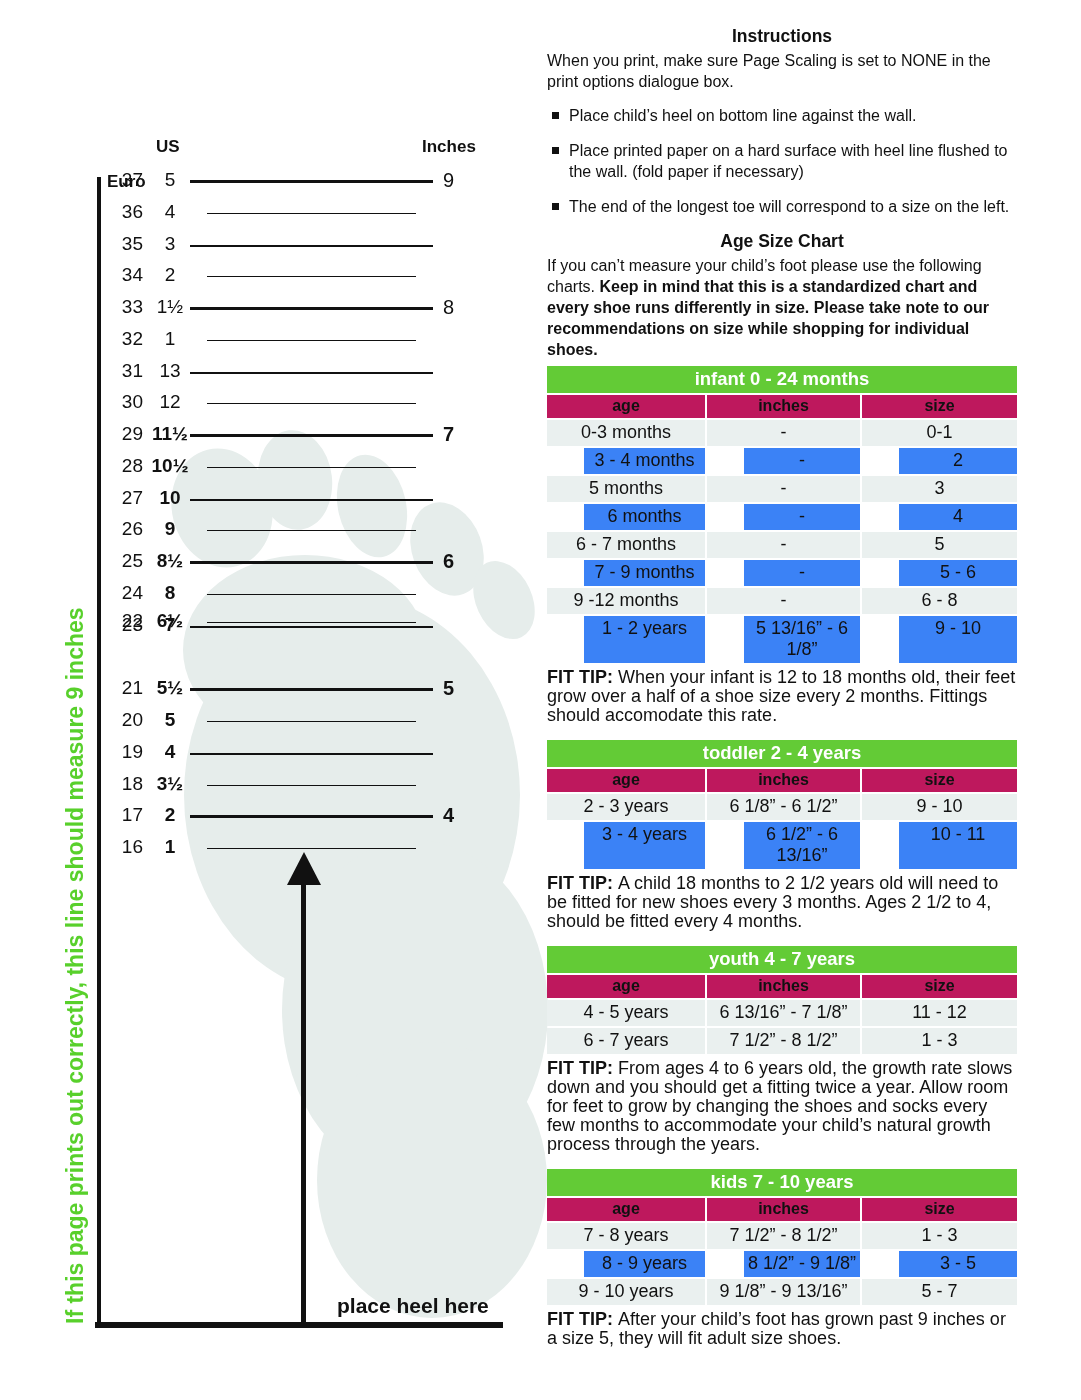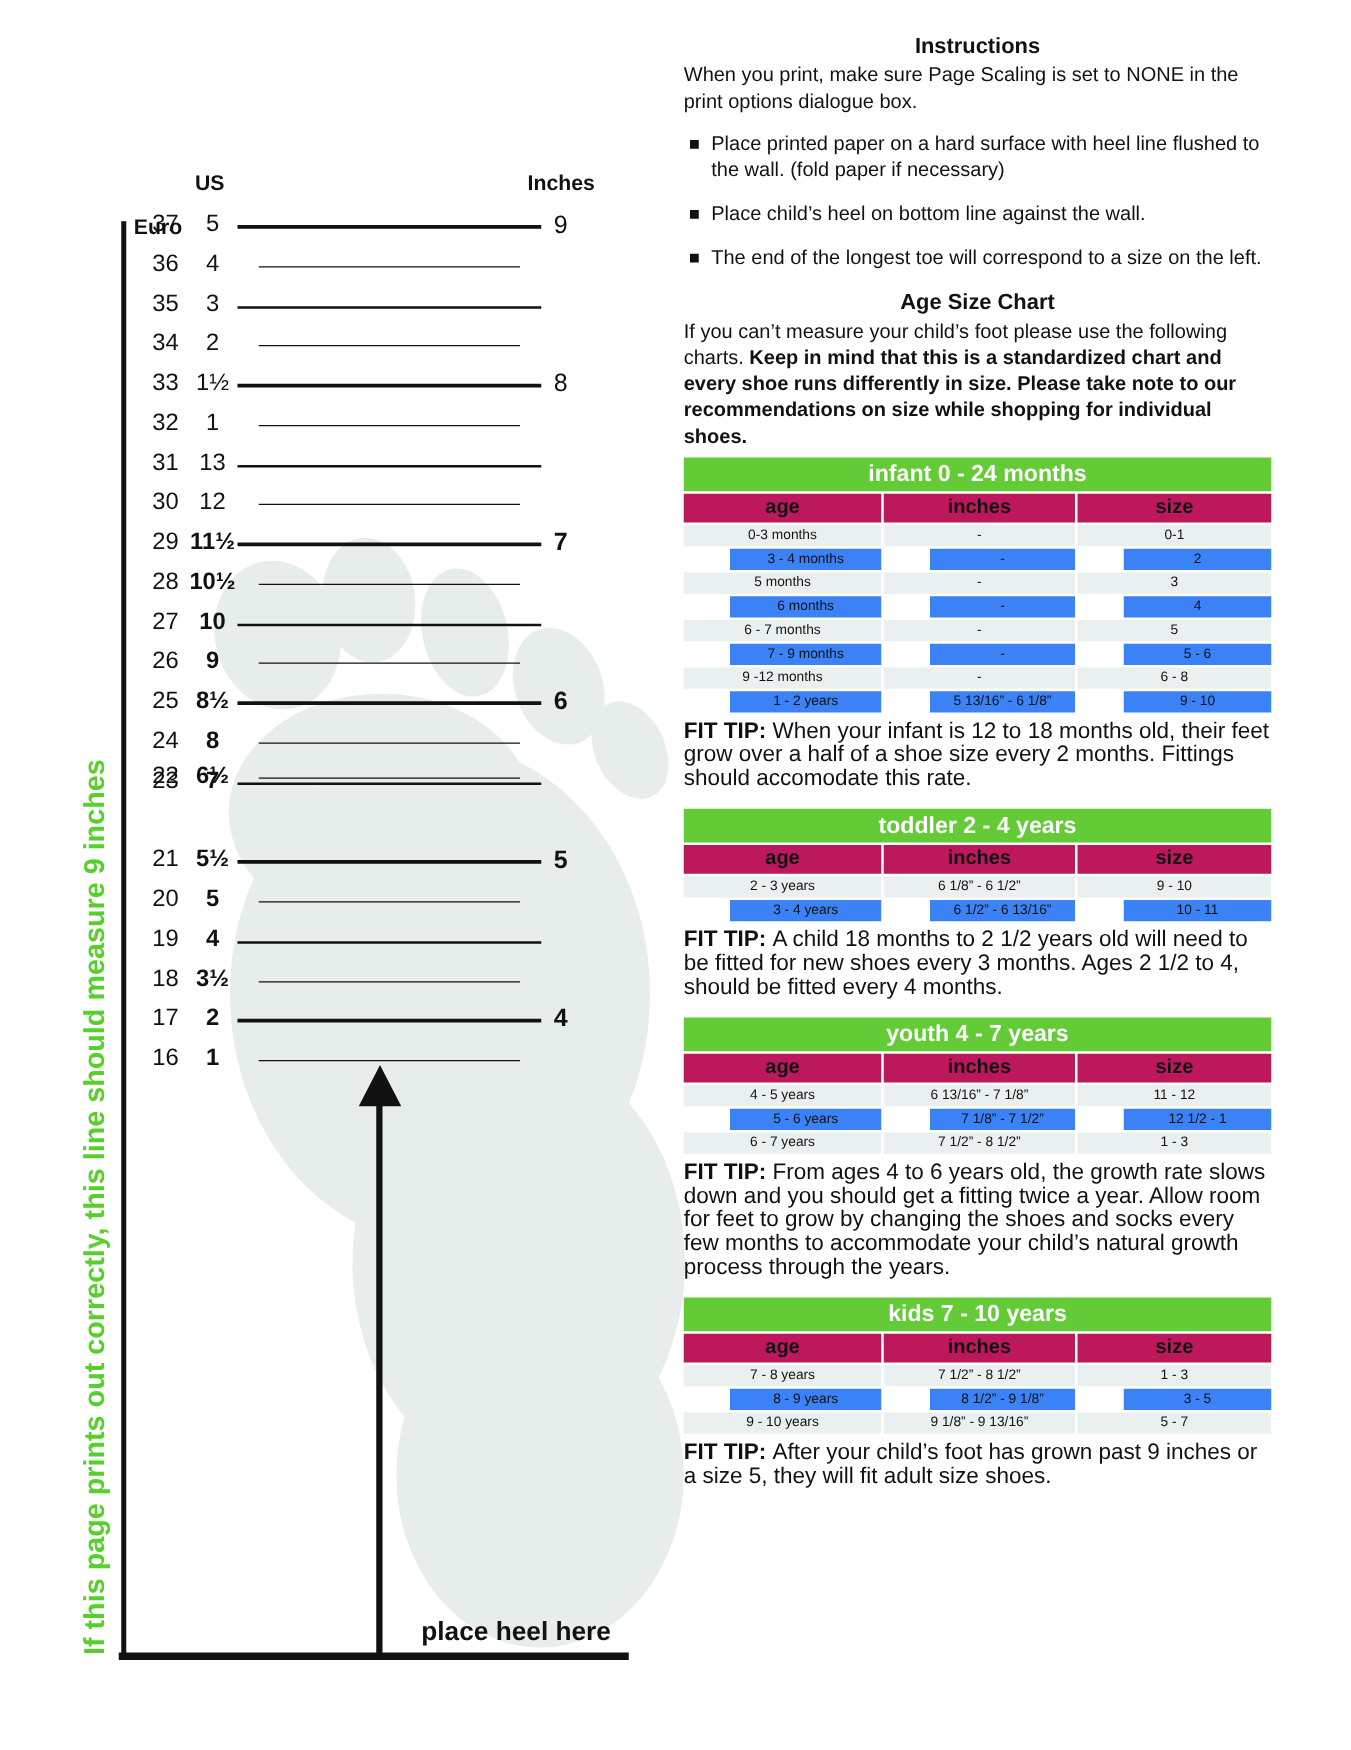--- a/index.html
+++ b/index.html
@@ -40,21 +40,21 @@
   .body-p{font-size:16px;line-height:21px;margin:0;}
   .bullets{list-style:none;margin:13px 0 0 0;padding:0;}
   .bullets li{position:relative;padding-left:22px;margin-bottom:14px;font-size:16px;line-height:21px;}
   .bullets li::before{content:"";position:absolute;left:5px;top:7px;width:7px;height:7px;background:#111;}
   .age-head{margin-top:7px;}
 
   .size-table{margin-top:6px;}
   .size-table .tbar{background:#63cb36;color:#fff;font-weight:bold;font-size:18.5px;
                     text-align:center;padding:2px 0 3px 0;margin-bottom:2px;}
   .trow{display:grid;grid-template-columns:158px 153px 155px;column-gap:2px;margin-bottom:2px;}
-  .trow .cell{text-align:center;font-size:11px;padding:2px 0 3px 0;}
+  .trow .cell{text-align:center;font-size:18px;padding:2px 0 3px 0;}
   .trow.head .cell{background:#be185d;font-weight:bold;font-size:16px;}
   .trow.light .cell{background:#eaf0ef;}
   .trow.dark .cell{background:#3b82f6;margin-left:37px;}
   .fit-tip{font-size:18px;line-height:19px;margin:5px 0 0 0;}
   .fit-tip b{font-weight:bold;}
   .tgap{height:9px;}
 </style>
 </head>
 <body>
 
@@ -206,22 +206,22 @@
     <div class="heel-label">place heel here</div>
   </div>
 
   <div class="vnote">If this page prints out correctly, this line should measure 9 inches</div>
 
   <div class="rightcol">
 
     <h2 class="sec-head">Instructions</h2>
     <p class="body-p">When you print, make sure Page Scaling is set to NONE in the print options dialogue box.</p>
     <ul class="bullets" id="instruction-bullets">
+        <li>Place child’s heel on bottom line against the wall.</li>
         <li>Place printed paper on a hard surface with heel line flushed to the wall. (fold paper if necessary)</li>
-        <li>Place child’s heel on bottom line against the wall.</li>
         <li>The end of the longest toe will correspond to a size on the left.</li>
       </ul>
 
     <h2 class="sec-head age-head">Age Size Chart</h2>
     <p class="body-p"><span>If you can’t measure your child’s foot please use the following charts. </span><b>Keep in mind that this is a standardized chart and every shoe runs differently in size. Please take note to our recommendations on size while shopping for individual shoes.</b></p>
 
     <div id="tables-host">
         <div class="size-table">
           <div class="tbar">infant 0 - 24 months</div>
           <div class="trow head">
@@ -297,25 +297,20 @@
           <div class="trow head">
             <div class="cell">age</div>
             <div class="cell">inches</div>
             <div class="cell">size</div>
           </div>
           <div class="trow light">
             <div class="cell">4 - 5 years</div>
             <div class="cell">6 13/16” - 7 1/8”</div>
             <div class="cell">11 - 12</div>
           </div>
-          <div class="trow dark">
-            <div class="cell">5 - 6 years</div>
-            <div class="cell">7 1/8” - 7 1/2”</div>
-            <div class="cell">12 1/2 - 1</div>
-          </div>
           <div class="trow light">
             <div class="cell">6 - 7 years</div>
             <div class="cell">7 1/2” - 8 1/2”</div>
             <div class="cell">1 - 3</div>
           </div>
           <p class="fit-tip"><b>FIT TIP: </b>From ages 4 to 6 years old, the growth rate slows down and you should get a fitting twice a year. Allow room for feet to grow by changing the shoes and socks every few months to accommodate your child’s natural growth process through the years.</p>
         </div>
         <div class="tgap"></div>
         <div class="size-table">
           <div class="tbar">kids 7 - 10 years</div>

